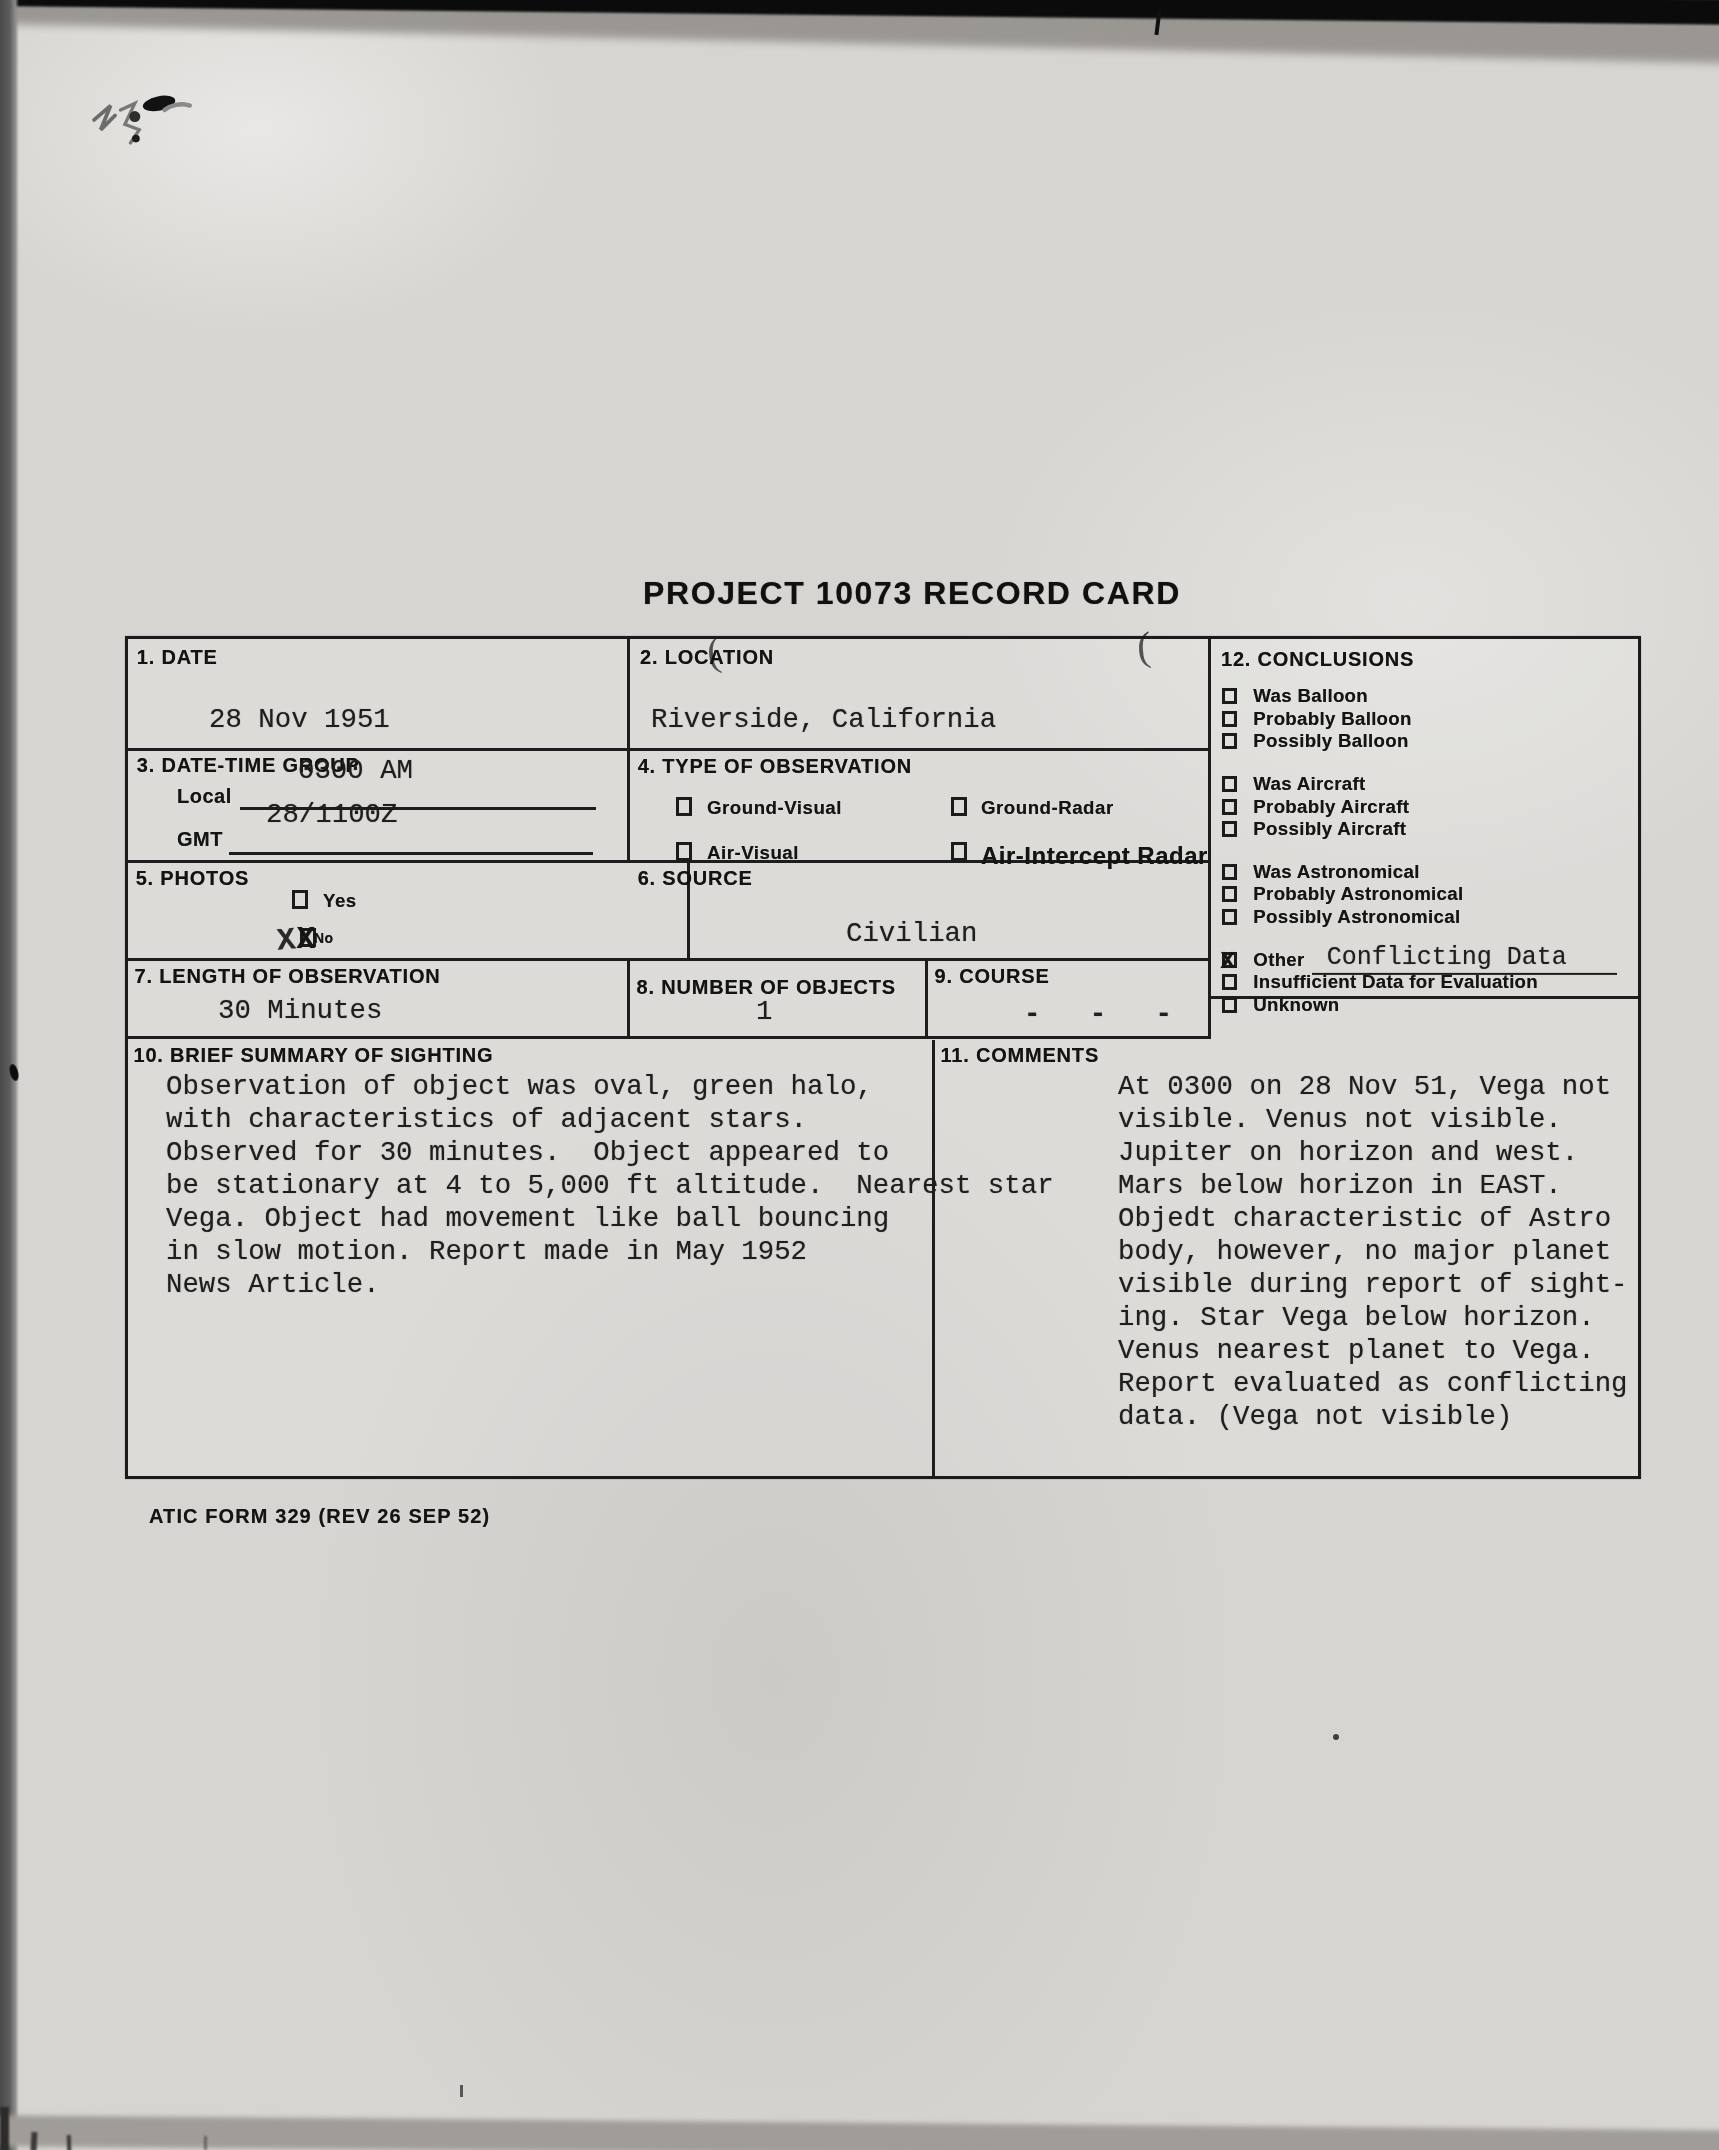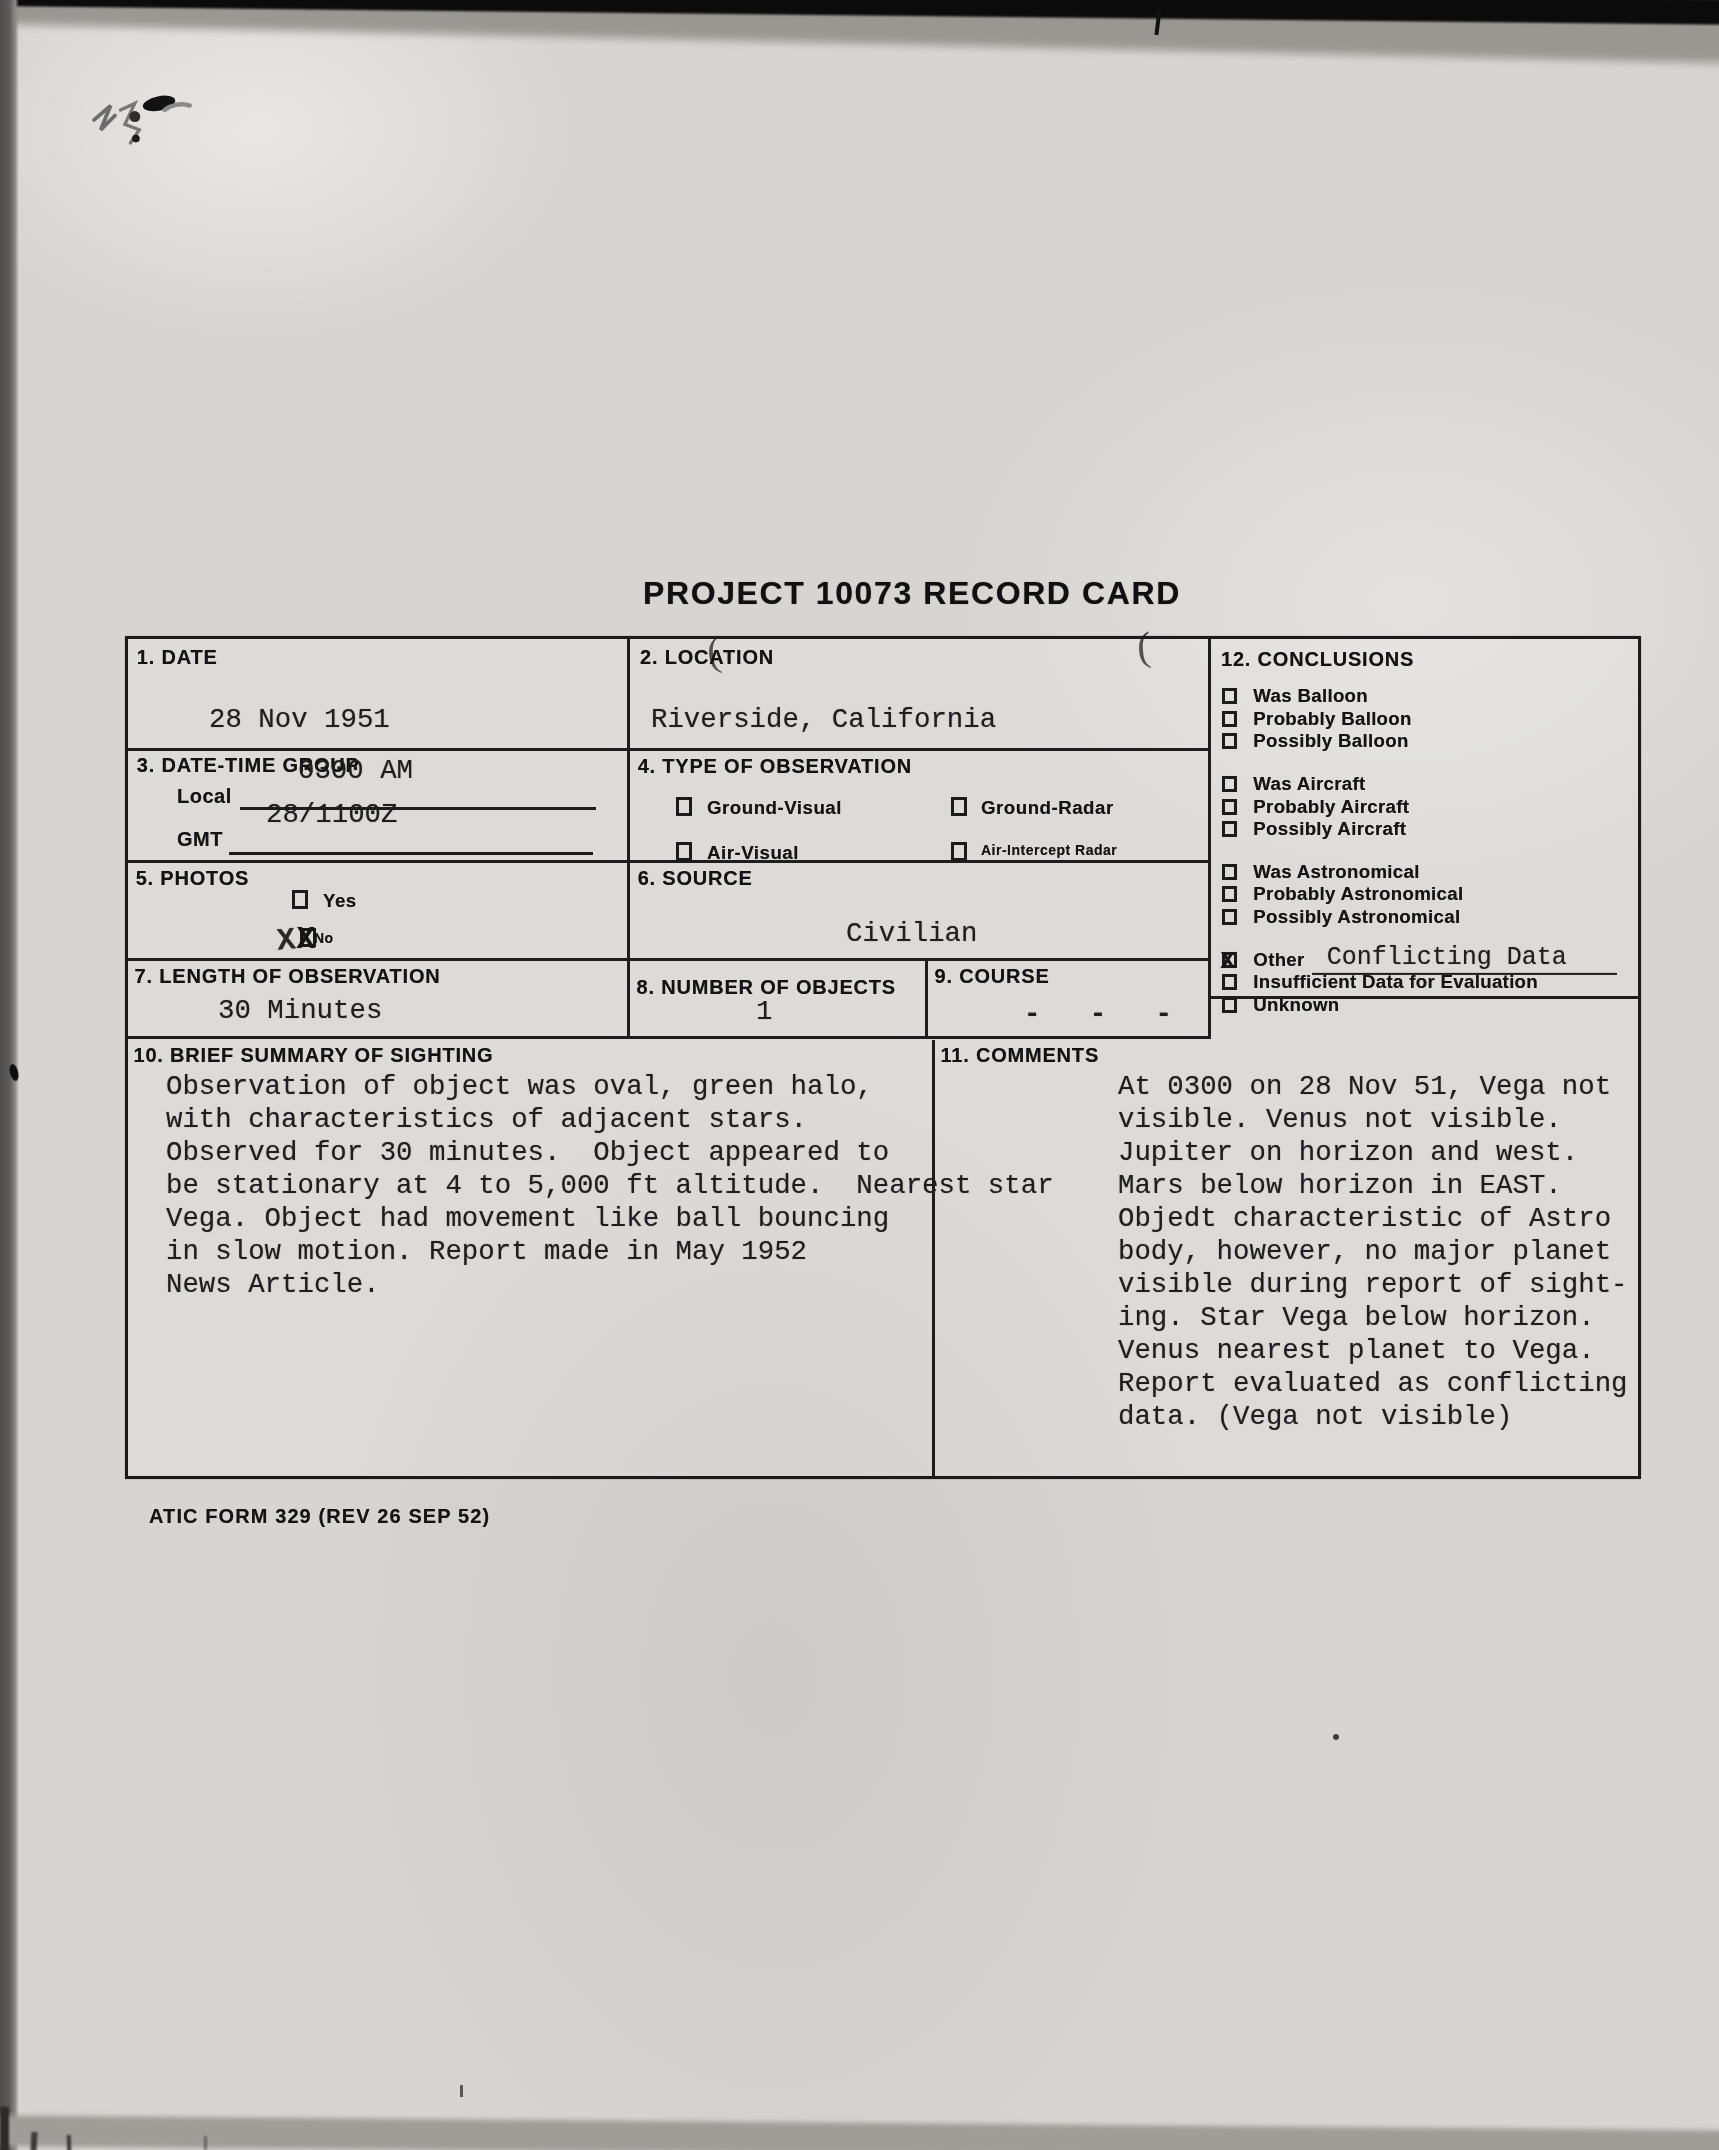--- a/index.html
+++ b/index.html
@@ -193,24 +193,24 @@
 
   <div class="cell" style="left:502px;top:112px;width:581px;height:112px;">
     <span class="hd" style="left:7.7px;top:4.4px;">4. TYPE OF OBSERVATION</span>
     <span class="cb big abs" style="left:46px;top:46px;"></span>
     <span class="lbl" style="left:77px;top:46px;font-size:18.7px;">Ground-Visual</span>
     <span class="cb big abs" style="left:321px;top:46px;"></span>
     <span class="lbl" style="left:351px;top:46px;font-size:18.7px;">Ground-Radar</span>
     <span class="cb big abs" style="left:46px;top:91px;"></span>
     <span class="lbl" style="left:77px;top:91px;font-size:18.7px;">Air-Visual</span>
     <span class="cb big abs" style="left:321px;top:91px;"></span>
-    <span class="lbl" style="left:351px;top:91px;font-size:14px;">Air-Intercept Radar</span>
-  </div>
-
-  <div class="cell" style="left:0;top:224px;width:502px;height:98px;">
+    <span class="lbl" style="left:351px;top:91px;font-size:24px;">Air-Intercept Radar</span>
+  </div>
+
+  <div class="cell" style="left:0;top:224px;width:562px;height:98px;">
     <span class="hd" style="left:7.7px;top:4.4px;">5. PHOTOS</span>
     <span class="cb big abs" style="left:164px;top:27.4px;"></span>
     <span class="lbl" style="left:195px;top:27.4px;font-size:18.7px;">Yes</span>
     <span class="cb big dbl abs checked" style="left:172px;top:65px;"></span>
     <span class="lbl" style="left:186px;top:67px;font-size:14px;">No</span>
   </div>
 
   <div class="cell" style="left:502px;top:224px;width:581px;height:98px;">
     <span class="hd" style="left:7.7px;top:4.4px;">6. SOURCE</span>
     <span class="tw" style="left:216px;top:55px;">Civilian</span>

